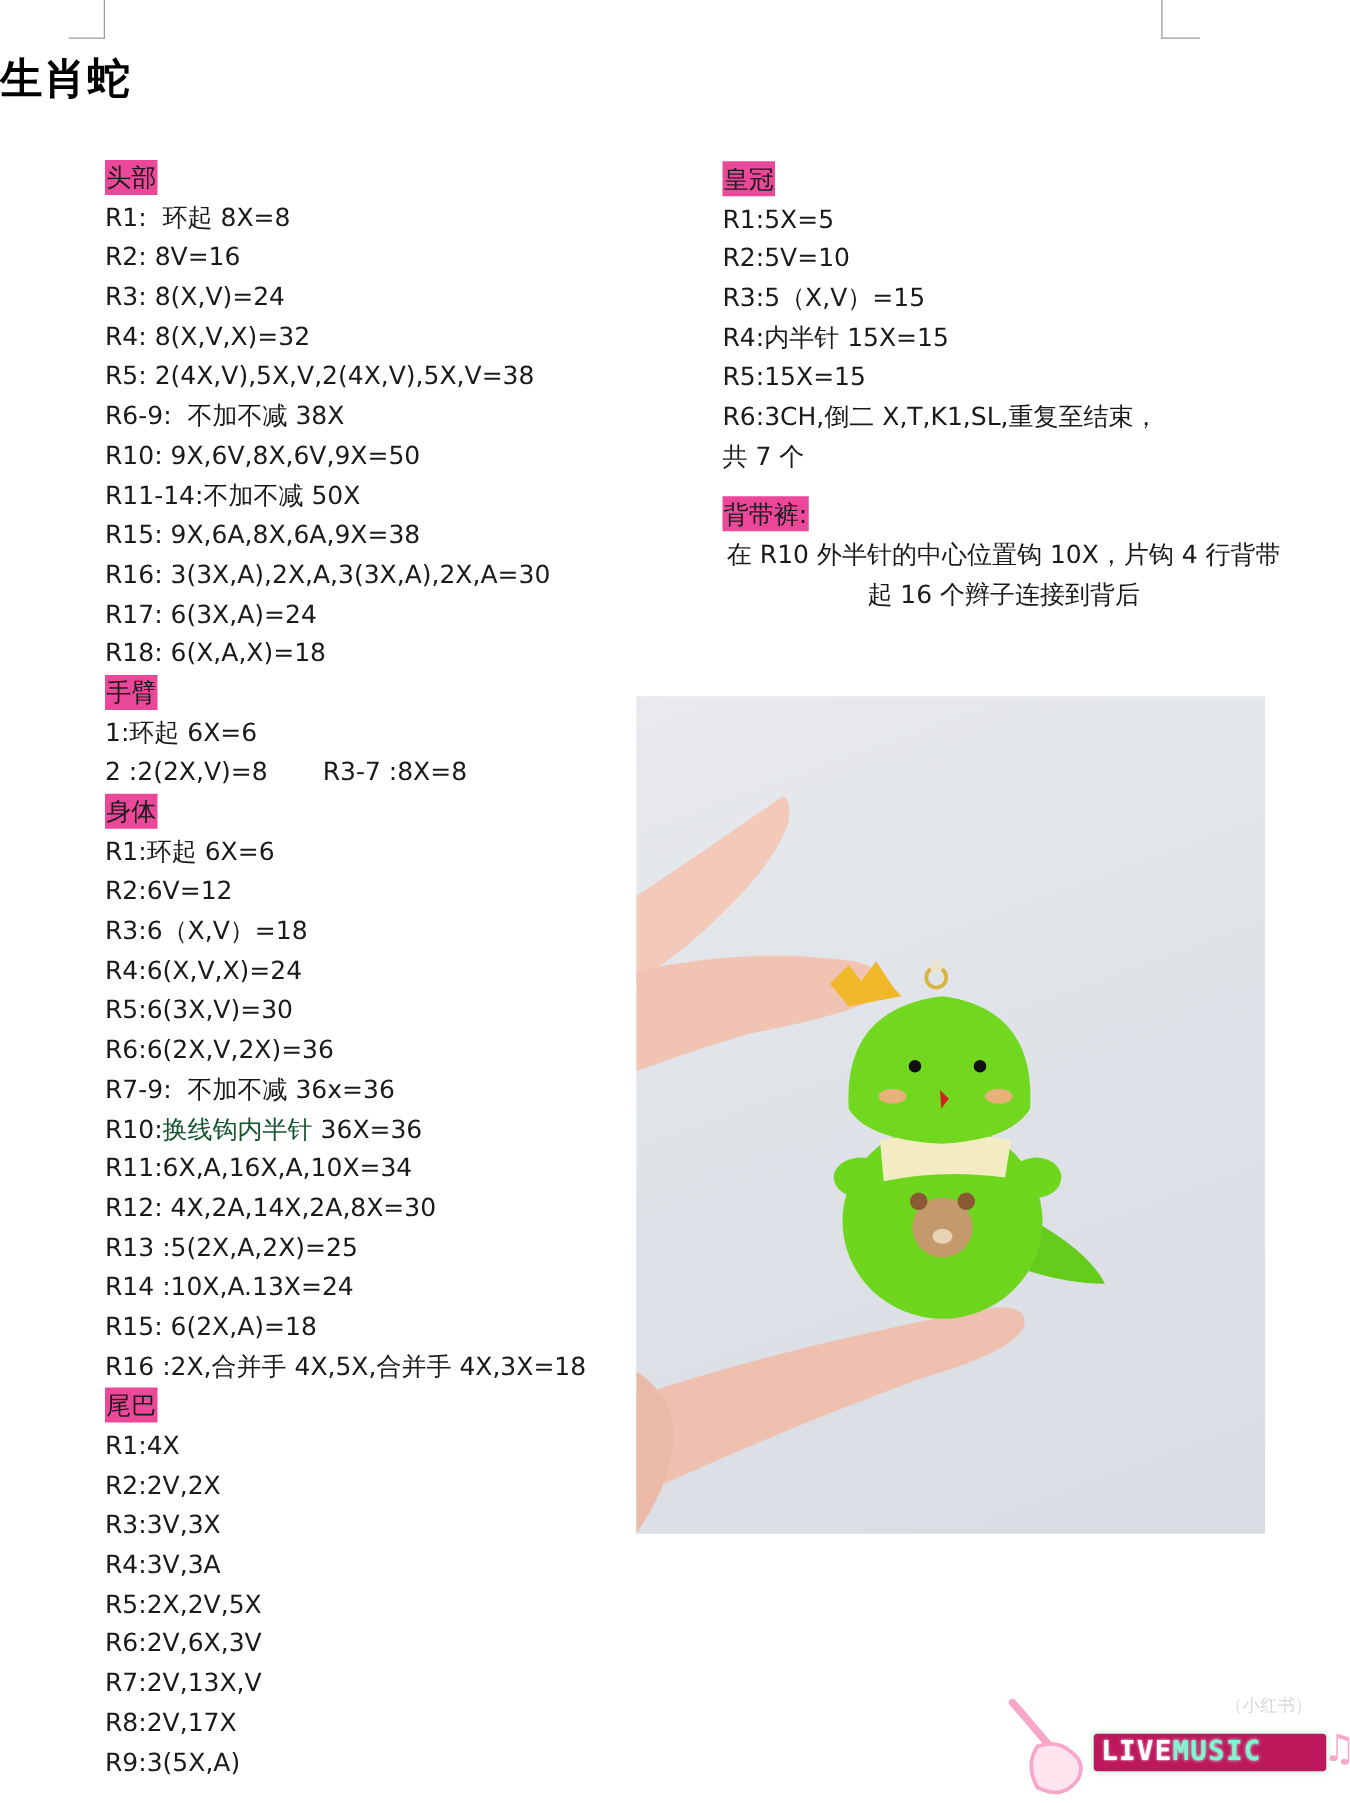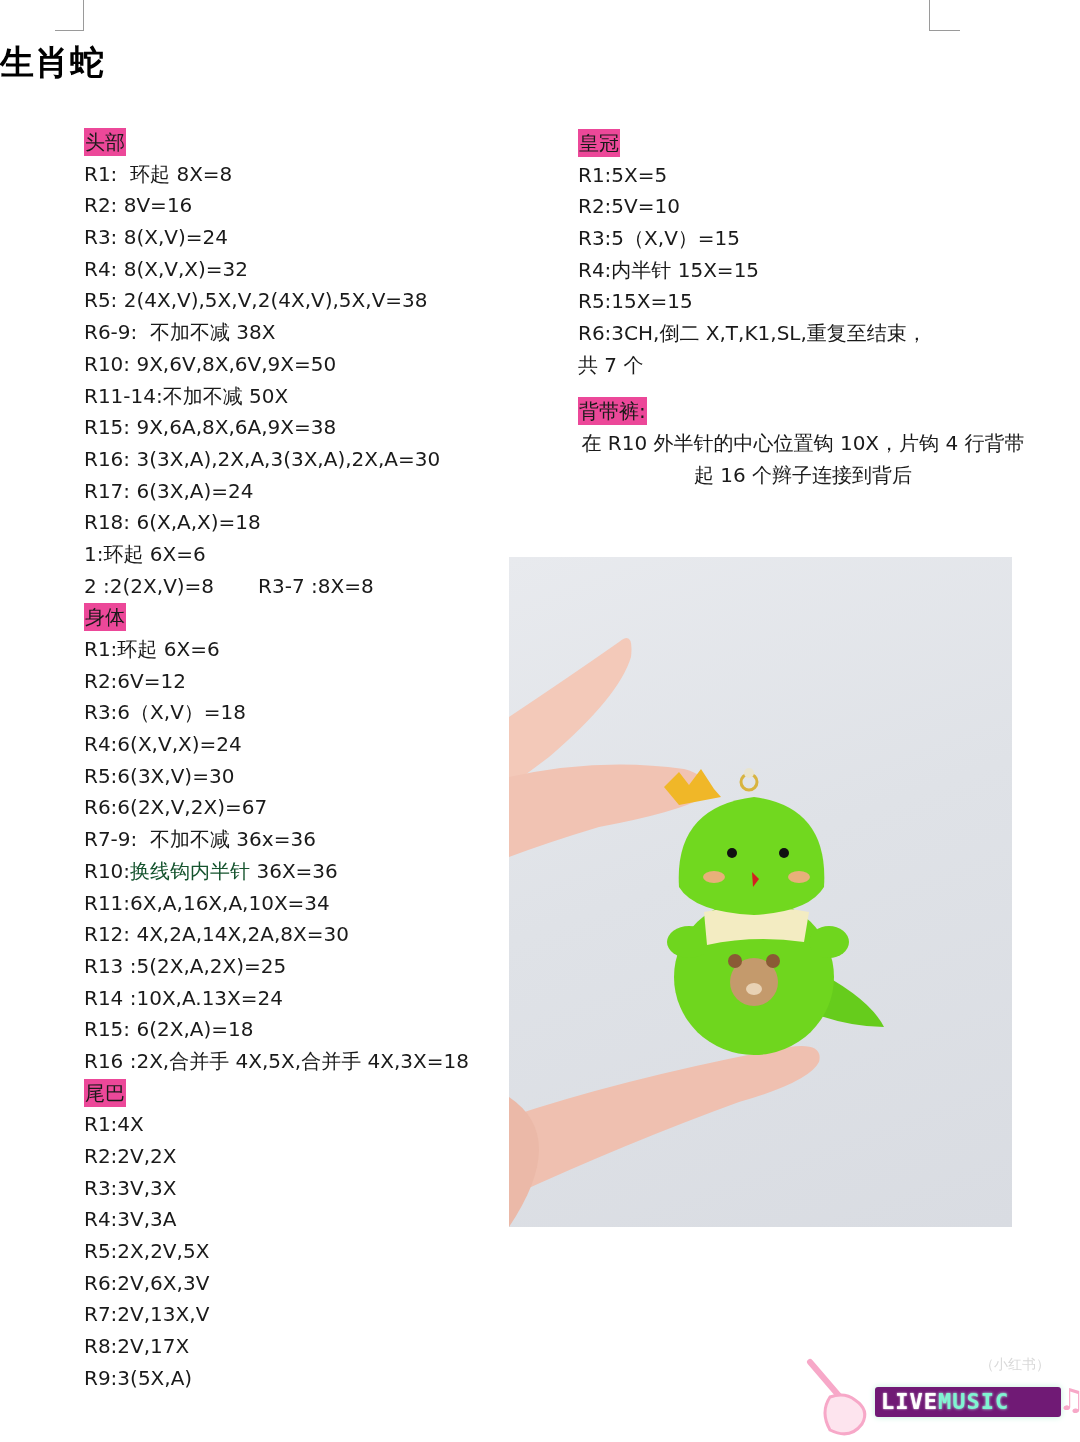--- a/index.html
+++ b/index.html
@@ -32,21 +32,21 @@
   .photo {
     position: absolute; left: 509px; top: 557px; width: 503px; height: 670px;
     background: linear-gradient(160deg, #e8eaee 0%, #dfe2e7 45%, #d9dce2 100%);
     overflow: hidden;
   }
   .watermark {
     position: absolute; left: 800px; top: 1352px; width: 280px; height: 90px;
   }
   .wm-bar {
     position: absolute; left: 75px; top: 35px; width: 180px; height: 30px;
-    background: #701a75; border-radius: 3px;
+    background: #be185d; border-radius: 3px;
     box-shadow: 0 0 6px #bff0d8;
     font-family: "DejaVu Sans Mono", monospace; font-weight: bold; font-size: 22px;
     line-height: 30px; padding-left: 6px; letter-spacing: 1px;
   }
   .wm-live { color: #ffffff; text-shadow: 0 0 2px #ffffff; }
   .wm-music { color: #7ff5d2; text-shadow: 0 0 3px #b6ffe8; }
   .wm-tag {
     position: absolute; left: 180px; top: 4px; font-size: 14px; color: #d9d9d9;
   }
 </style>
@@ -66,30 +66,31 @@
   <div class="line">R4: 8(X,V,X)=32</div>
   <div class="line">R5: 2(4X,V),5X,V,2(4X,V),5X,V=38</div>
   <div class="line">R6-9:  不加不减 38X</div>
   <div class="line">R10: 9X,6V,8X,6V,9X=50</div>
   <div class="line">R11-14:不加不减 50X</div>
   <div class="line">R15: 9X,6A,8X,6A,9X=38</div>
   <div class="line">R16: 3(3X,A),2X,A,3(3X,A),2X,A=30</div>
   <div class="line">R17: 6(3X,A)=24</div>
   <div class="line">R18: 6(X,A,X)=18</div>
 
+  <div class="line"><span class="hl">手臂</span></div>
   <div class="line">1:环起 6X=6</div>
   <div class="line"><span>2 :2(2X,V)=8</span><span class="gap"></span><span>R3-7 :8X=8</span></div>
 
   <div class="line"><span class="hl">身体</span></div>
   <div class="line">R1:环起 6X=6</div>
   <div class="line">R2:6V=12</div>
   <div class="line">R3:6（X,V）=18</div>
   <div class="line">R4:6(X,V,X)=24</div>
   <div class="line">R5:6(3X,V)=30</div>
-  <div class="line">R6:6(2X,V,2X)=67</div>
+  <div class="line">R6:6(2X,V,2X)=36</div>
   <div class="line">R7-9:  不加不减 36x=36</div>
   <div class="line"><span>R10:</span><span class="red">换线钩内半针</span><span> 36X=36</span></div>
   <div class="line">R11:6X,A,16X,A,10X=34</div>
   <div class="line">R12: 4X,2A,14X,2A,8X=30</div>
   <div class="line">R13 :5(2X,A,2X)=25</div>
   <div class="line">R14 :10X,A.13X=24</div>
   <div class="line">R15: 6(2X,A)=18</div>
   <div class="line">R16 :2X,合并手 4X,5X,合并手 4X,3X=18</div>
 
   <div class="line"><span class="hl">尾巴</span></div>

